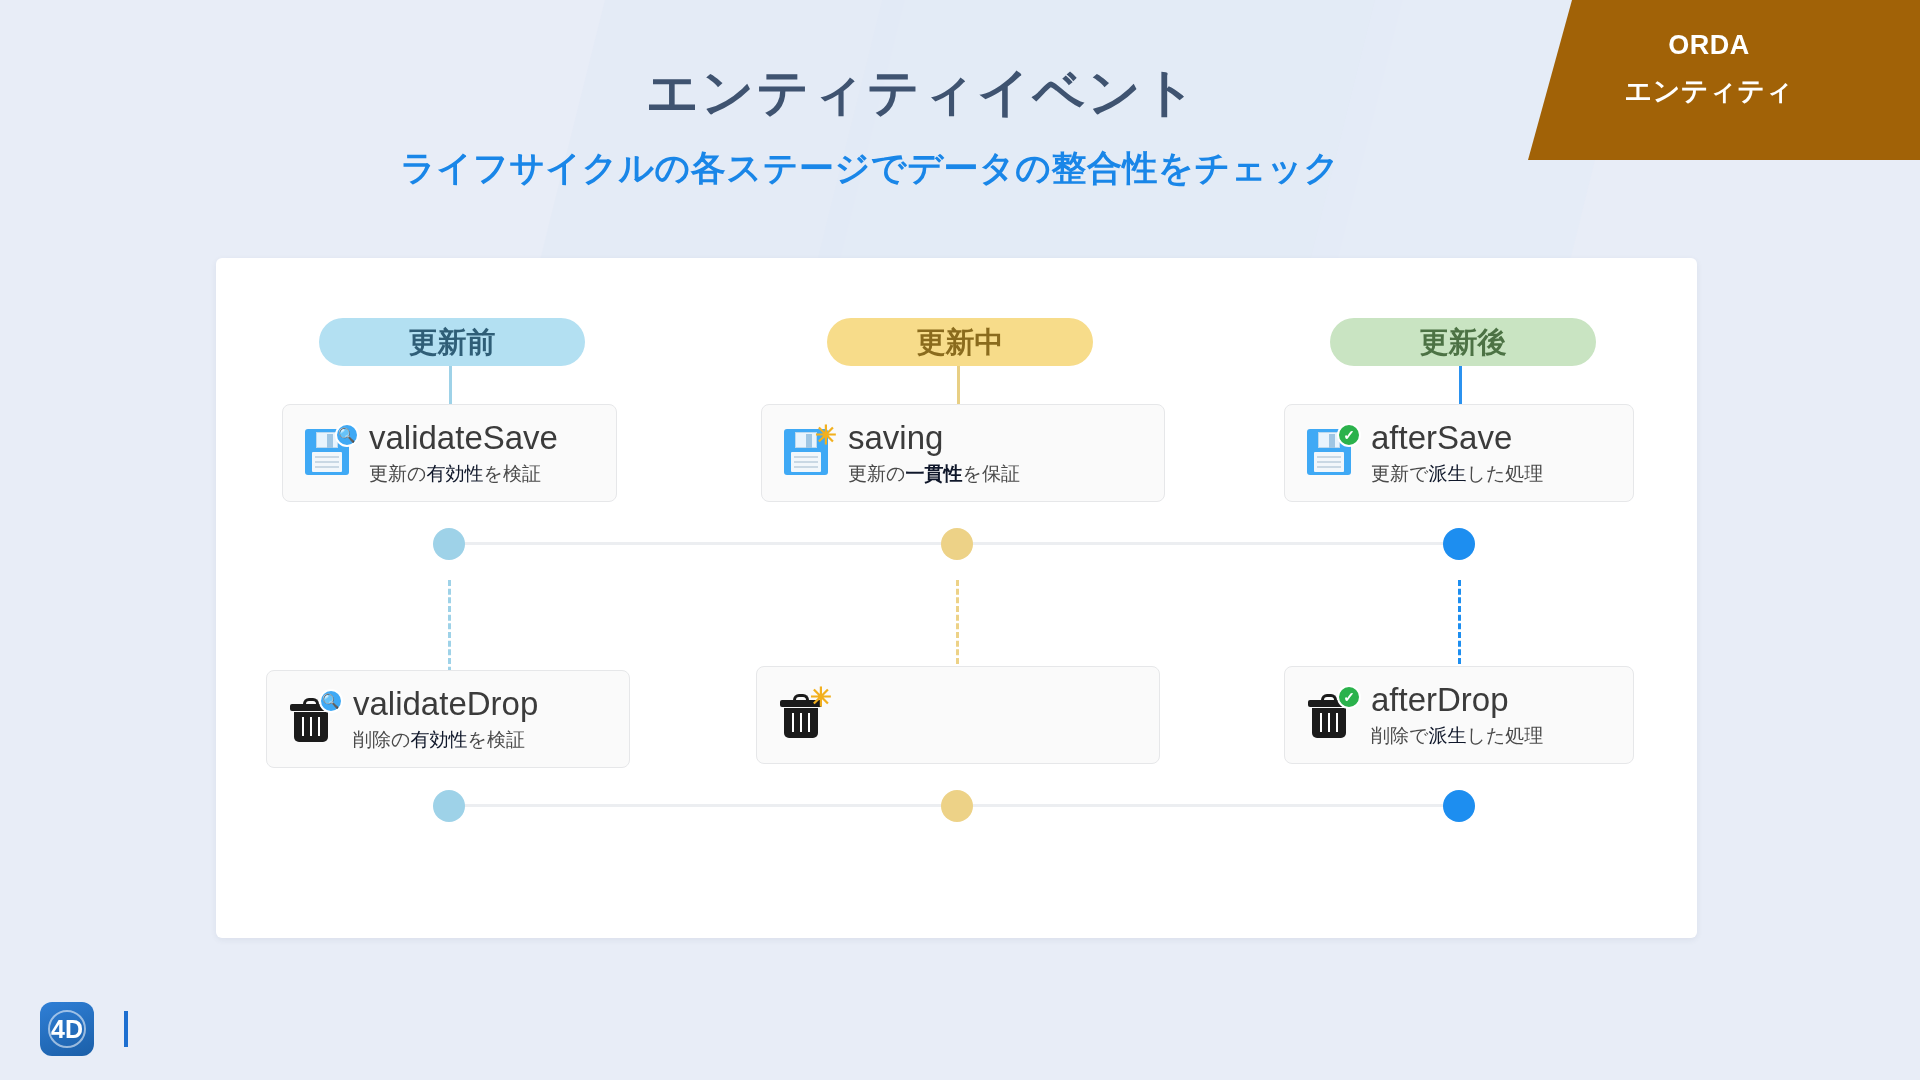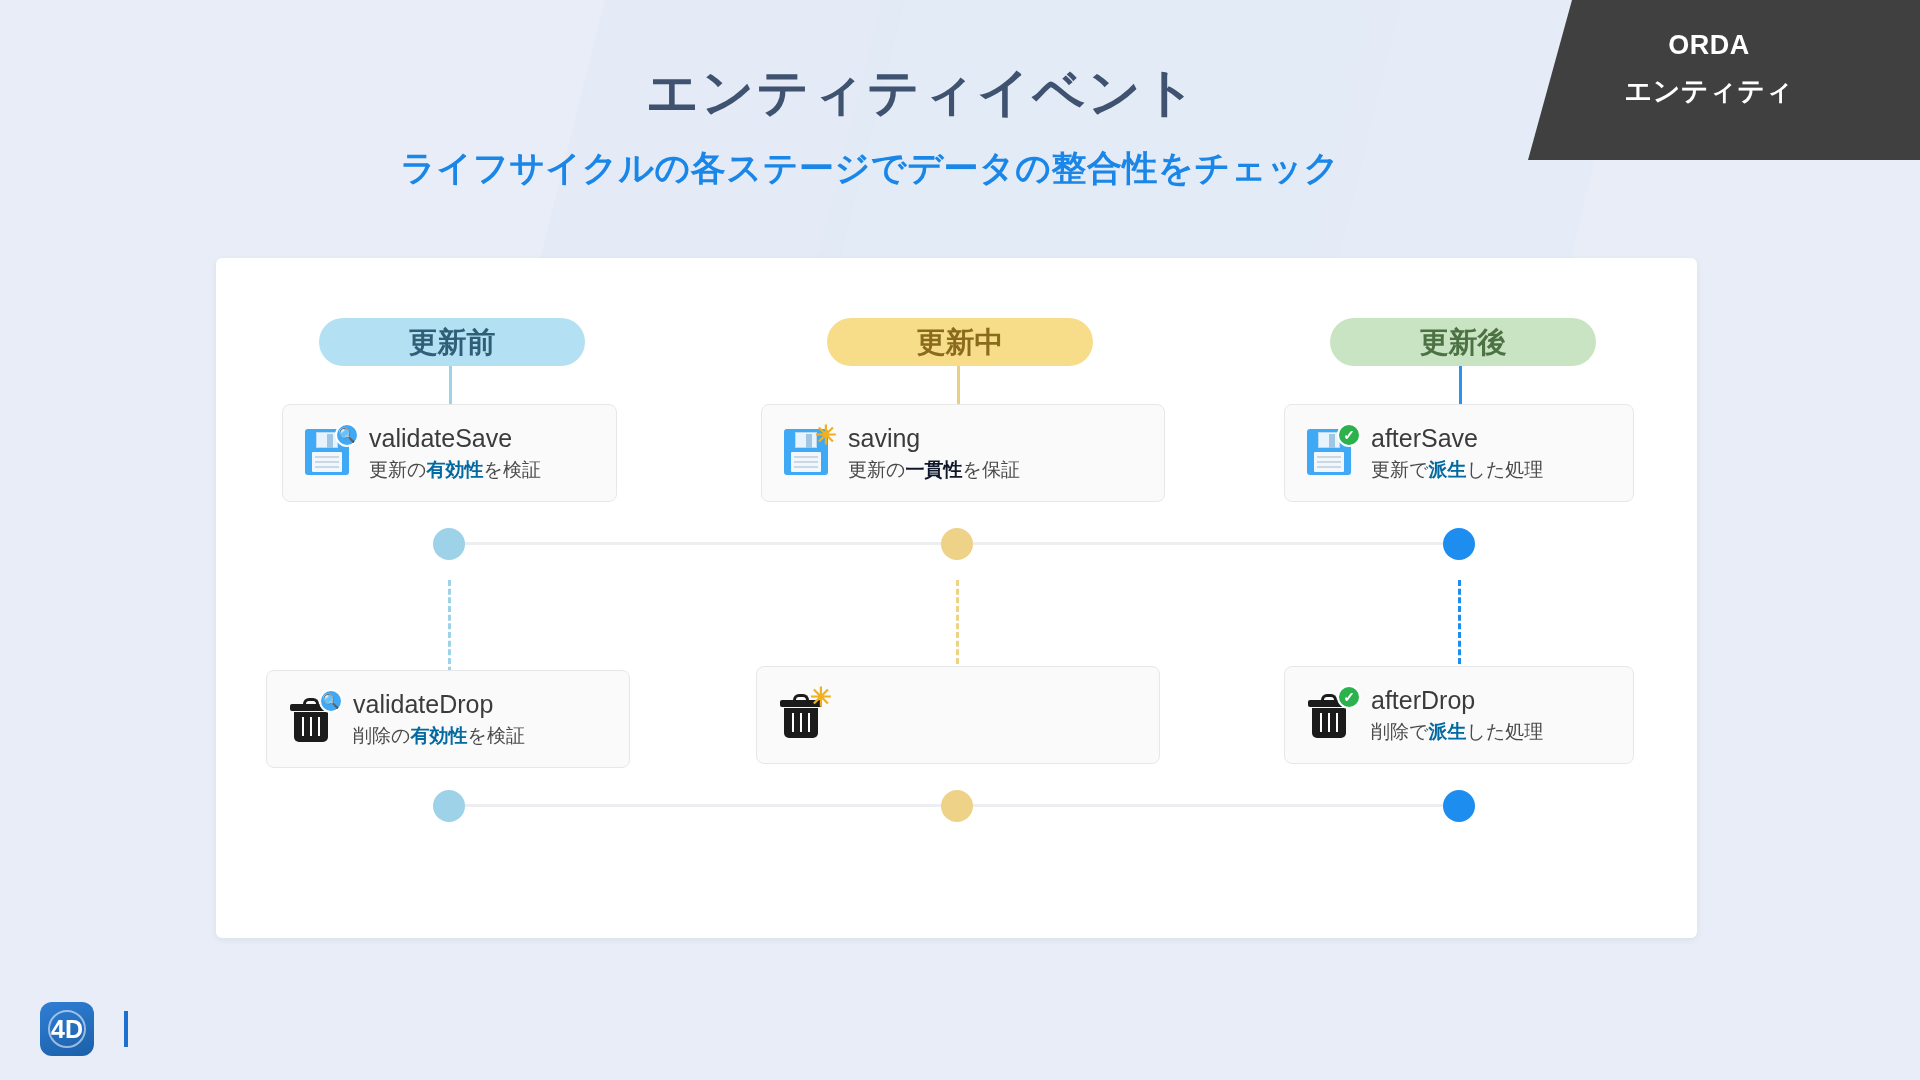--- a/index.html
+++ b/index.html
@@ -35,21 +35,21 @@
     transform: skewX(-14deg);
     background: #e4ebf7;
   }
 
   
   .orda-badge {
     position: absolute;
     top: 0; right: 0;
     width: 392px;
     height: 160px;
-    background: #404040;
+    background: #a16207;
     color: #ffffff;
     box-sizing: border-box;
     padding: 30px 30px 0 0;
     text-align: center;
     clip-path: polygon(44px 0, 100% 0, 100% 100%, 0 100%);
     z-index: 3;
   }
   .orda-badge .line1 {
     font-size: 27px;
     font-weight: bold;
@@ -138,29 +138,29 @@
   }
   .ebox .icon-wrap {
     position: relative;
     width: 54px;
     height: 54px;
     flex: 0 0 54px;
     margin-right: 14px;
   }
   .ebox .texts { flex: 1 1 auto; }
   .ebox .ename {
-    font-size: 25px;
+    font-size: 33px;
     color: #3b3b3b;
     margin-bottom: 4px;
   }
   .ebox .edesc {
     font-size: 19px;
     color: #4a4a4a;
   }
-  .edesc .hl-green { color: #0369a1; font-weight: bold; }
+  .edesc .hl-green { color: #0f172a; font-weight: normal; }
   .edesc .hl-orange { color: #0f172a; font-weight: bold; }
 
   
   #box-validatesave { left: 282px; top: 404px; width: 335px; height: 98px; }
   #box-saving       { left: 761px; top: 404px; width: 404px; height: 98px; }
   #box-aftersave    { left: 1284px; top: 404px; width: 350px; height: 98px; }
   #box-validatedrop { left: 266px; top: 670px; width: 364px; height: 98px; }
   #box-dropping     { left: 756px; top: 666px; width: 404px; height: 98px; }
   #box-afterdrop    { left: 1284px; top: 666px; width: 350px; height: 98px; }
 

